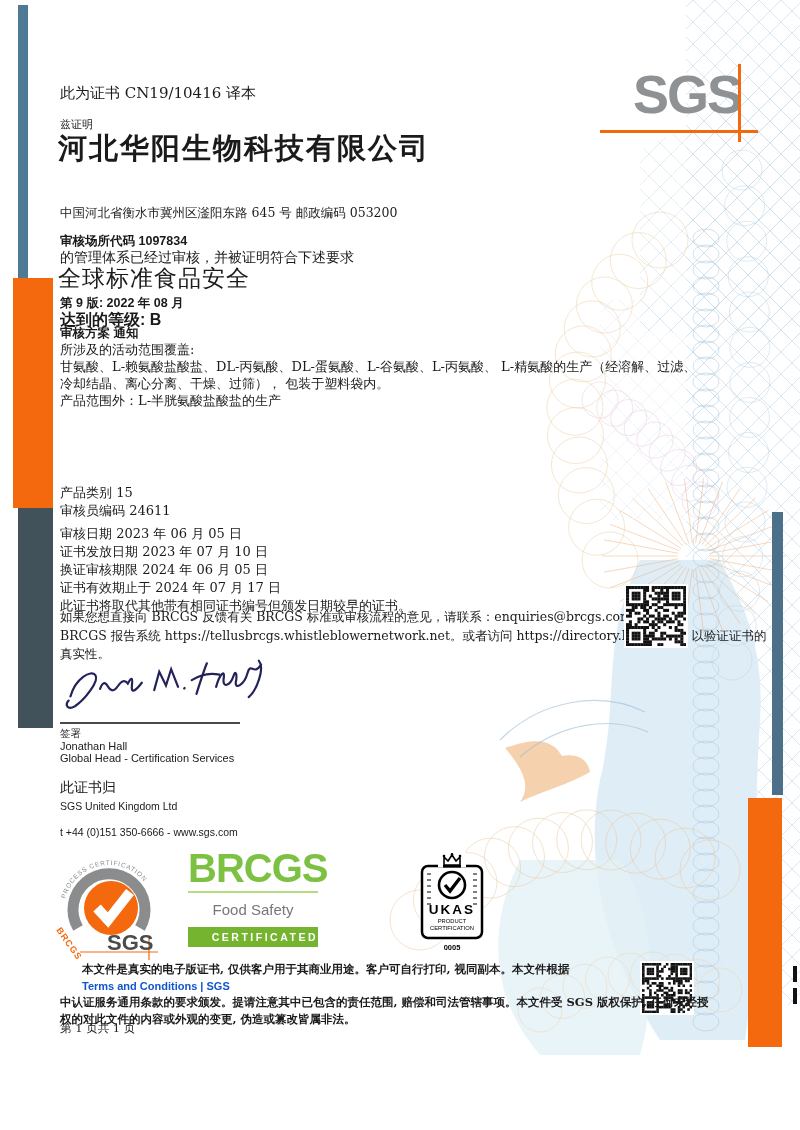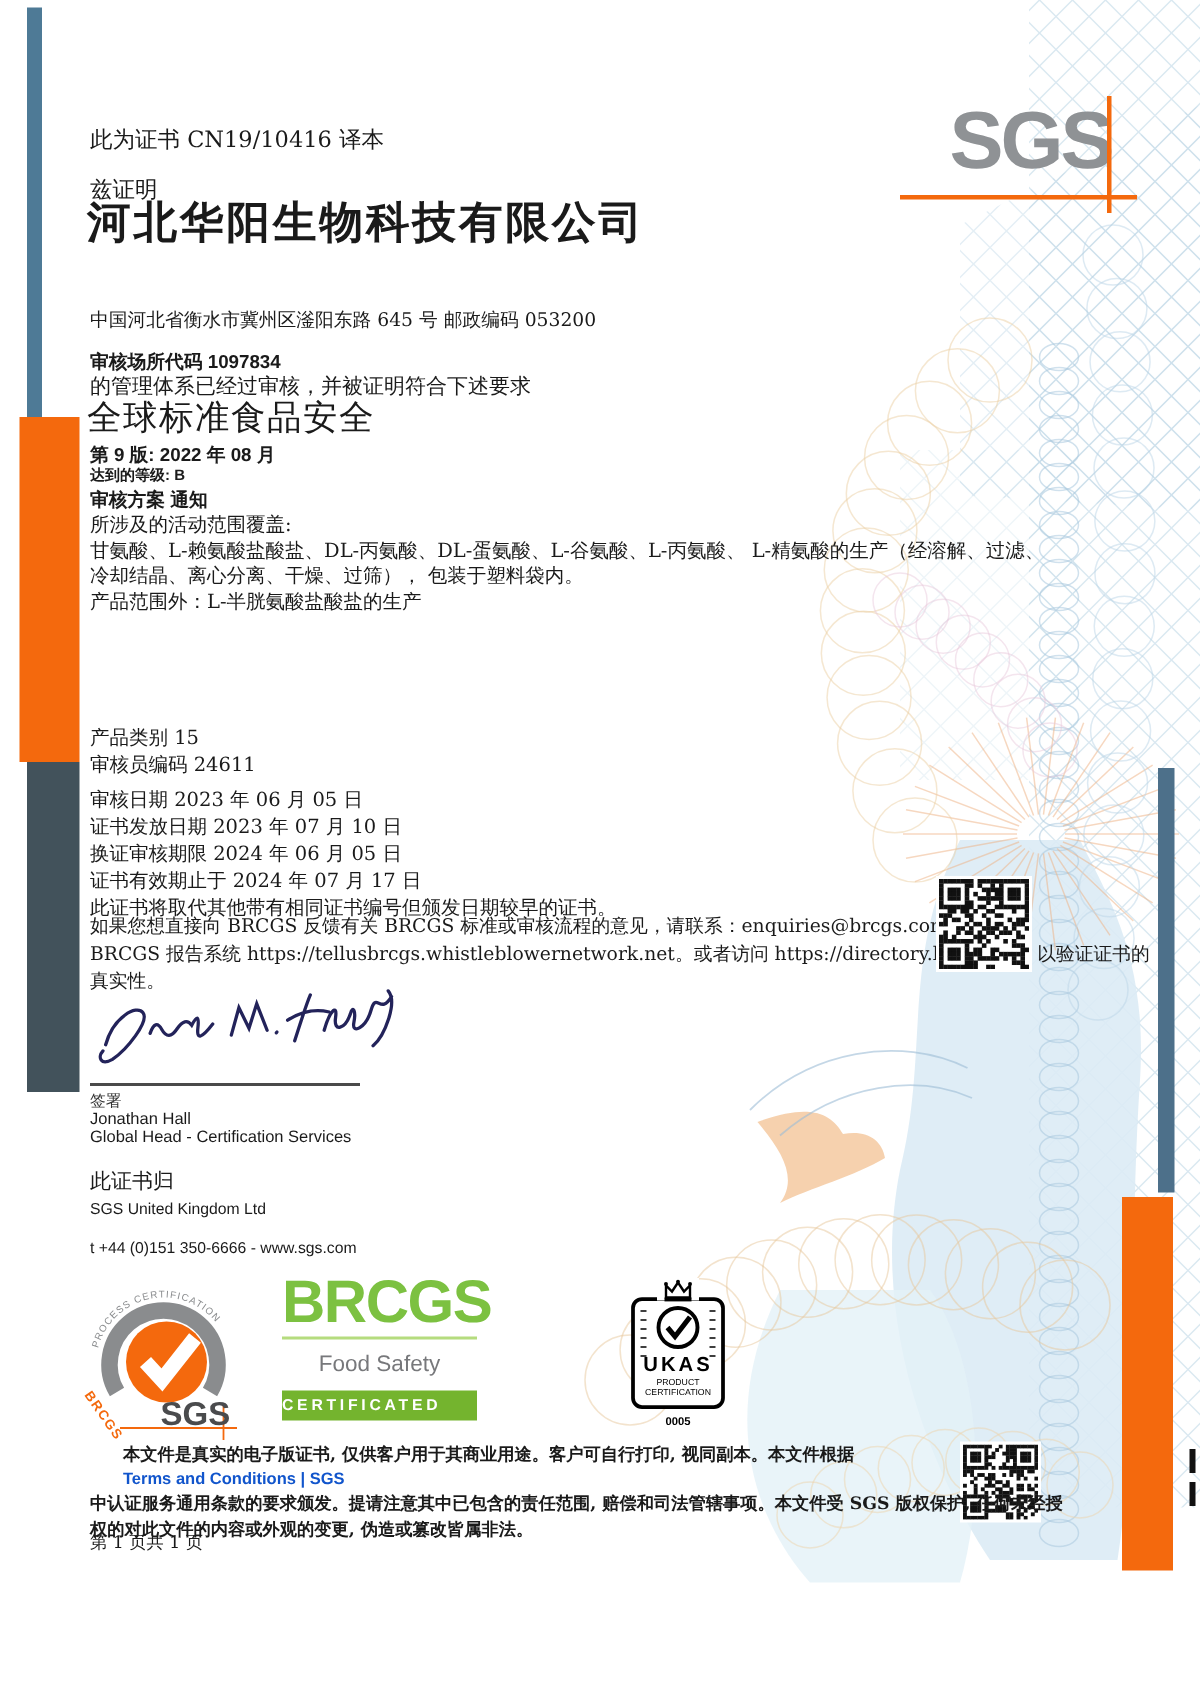--- a/index.html
+++ b/index.html
@@ -4,28 +4,28 @@
 <style>
   html,body{margin:0;padding:0;background:#e8e8e8;}
   #page{position:relative;width:800px;height:1130px;background:#fff;margin:0 auto;overflow:hidden;
         font-family:"DejaVu Serif","Liberation Serif",serif;color:var(--text,#1a1a1a);}
   #deco{position:absolute;left:0;top:0;z-index:0;}
   .bar{position:absolute;z-index:1;}
   .ln{position:absolute;white-space:nowrap;z-index:2;}
   .sans{font-family:"Liberation Sans","DejaVu Sans",sans-serif;}
   .b{font-weight:bold;}
   .trans-note{left:60px;top:84px;font-size:15px;}
-  .certify{left:60px;top:117px;font-size:15px;}
+  .certify{left:60px;top:117px;font-size:11px;}
   .company{left:58px;top:129px;font-size:29px;font-weight:bold;letter-spacing:2px;}
   .addr{left:60px;top:205px;font-size:12.5px;}
   .sitecode{left:60px;top:233px;font-size:12.5px;}
   .audited{left:60px;top:249px;font-size:14px;}
   .stdtitle{left:58px;top:263px;font-size:23px;font-weight:500;letter-spacing:1px;font-family:"Liberation Sans",sans-serif;}
   .issue{left:60px;top:295px;font-size:12.5px;}
-  .grade{left:60px;top:310px;font-size:10px;}
+  .grade{left:60px;top:310px;font-size:16px;}
   .prog{left:60px;top:325px;font-size:12.5px;}
   .scope0{left:60px;top:341px;font-size:13px;}
   .scope1{left:60px;top:358px;font-size:13px;}
   .scope2{left:60px;top:375px;font-size:13px;}
   .scope3{left:60px;top:392px;font-size:13px;}
   #details{position:absolute;left:60px;top:484px;z-index:2;font-size:13px;}
   #details div{white-space:nowrap;line-height:18px;}
   #details .gap{margin-top:5px;}
   #feedback{position:absolute;left:60px;top:608px;z-index:2;font-size:12.5px;}
   #feedback div{white-space:nowrap;line-height:18.5px;}
@@ -38,21 +38,21 @@
   .owner1{left:60px;top:800px;font-size:10.5px;}
   .owner2{left:60px;top:813px;font-size:10.5px;}
   .owner3{left:60px;top:826px;font-size:10.5px;}
   
   #sgsmark{position:absolute;left:50px;top:848px;z-index:2;}
   #brcgs{position:absolute;left:188px;top:848px;width:130px;z-index:2;text-align:left;}
   .brcgs-name{font-family:"Liberation Sans",sans-serif;font-weight:bold;font-size:40px;line-height:40px;color:var(--green,#7cc141);letter-spacing:-1px;}
   .brcgs-line{height:2px;background:#b5dc7e;margin-top:3px;}
   .brcgs-sub{font-family:"Liberation Sans",sans-serif;font-size:15px;color:#77787b;text-align:center;margin-top:8px;}
   .brcgs-badge{margin-top:9px;background:var(--green_dark,#74b42e);color:#fff;font-family:"Liberation Sans",sans-serif;
-     font-weight:bold;font-size:10.5px;letter-spacing:2.5px;text-align:left;line-height:20px;height:20px;}
+     font-weight:bold;font-size:10.5px;letter-spacing:2.5px;text-align:right;line-height:20px;height:20px;}
   #ukas{position:absolute;left:420px;top:852px;z-index:2;}
   
   .sgslogo{left:633px;top:66px;font-size:54px;font-weight:bold;color:var(--sgs_gray,#8f9295);letter-spacing:-2px;line-height:56px;}
   .xh{position:absolute;left:600px;top:130px;width:158px;height:3px;background:var(--orange,#f4690d);z-index:3;}
   .xv{position:absolute;left:738px;top:64px;width:3px;height:78px;background:var(--orange,#f4690d);z-index:3;}
   
   #footer{position:absolute;left:60px;top:961px;z-index:2;font-size:11.5px;font-weight:600;}
   #footer .fl{white-space:nowrap;line-height:16.5px;}
   #footer .row1{display:flex;align-items:baseline;flex-direction:column;}
   #footer a{color:var(--link,#1155cc);font-family:"Liberation Sans",sans-serif;font-weight:bold;font-size:11px;

